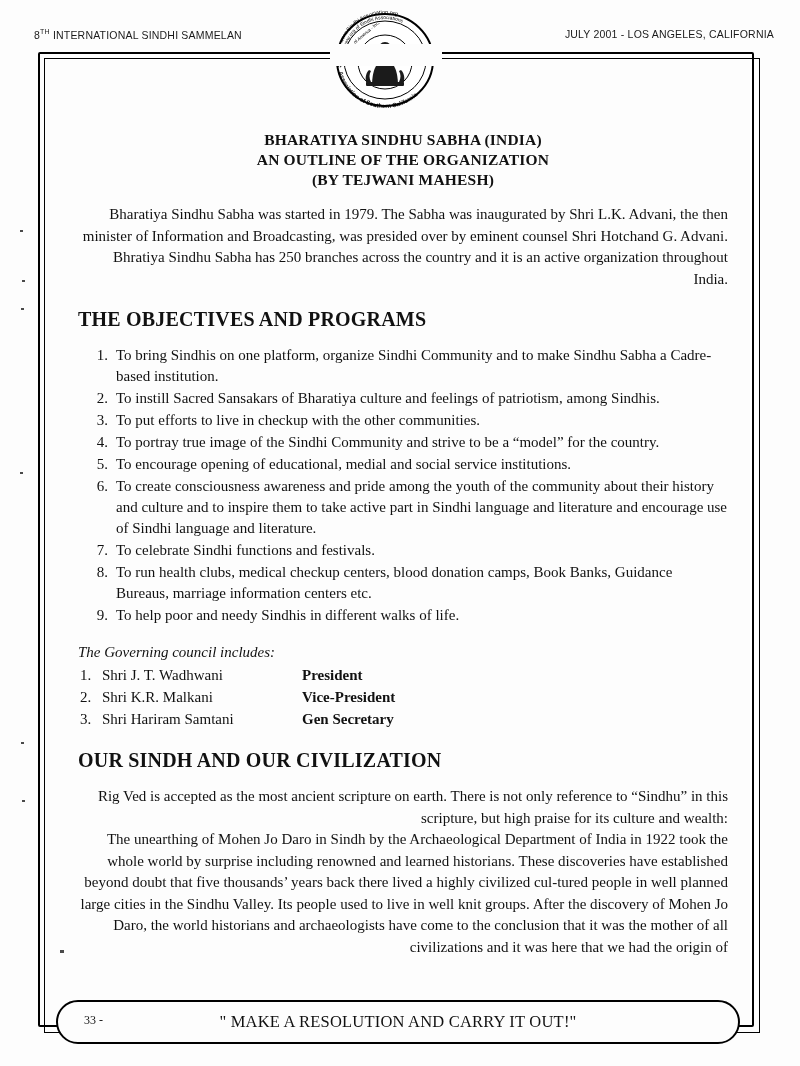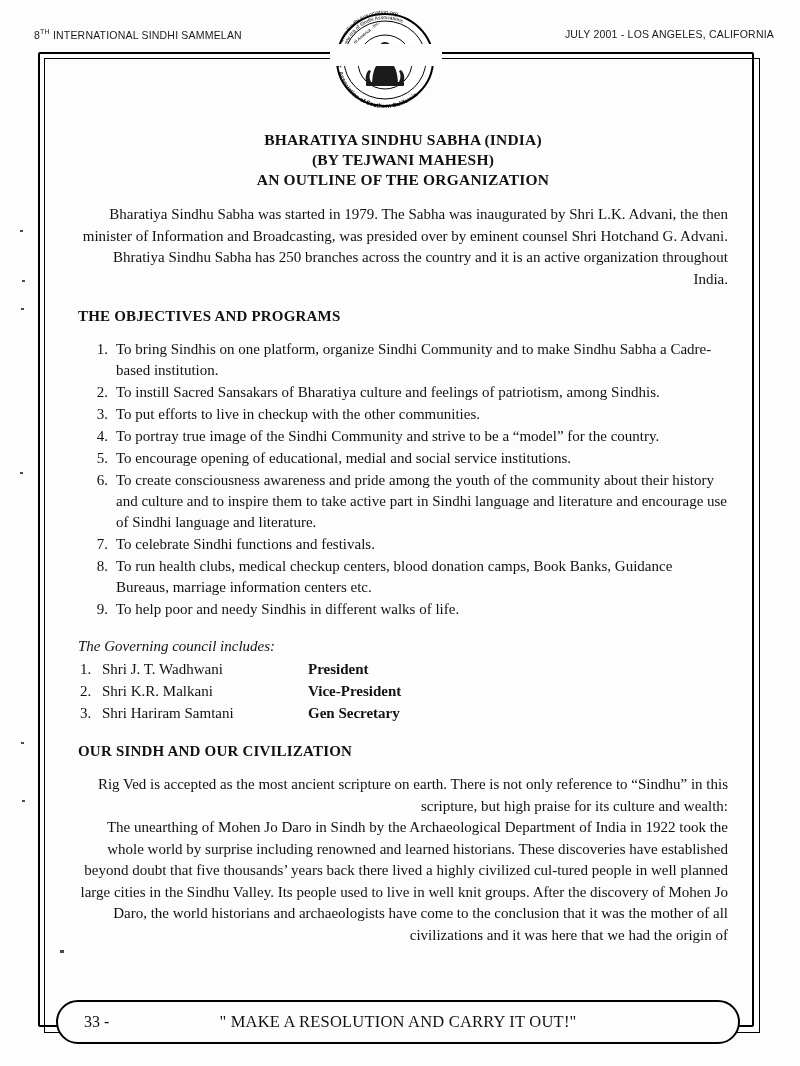--- a/index.html
+++ b/index.html
@@ -114,21 +114,21 @@
 
   p.body {
     font-size: 15px;
     line-height: 21.5px;
     margin: 11px 0 16px 0;
     text-align: right;
   }
 
   h2.section {
     font-weight: bold;
-    font-size: 15px;
+    font-size: 20px;
     letter-spacing: 0.2px;
     margin: 18px 0 14px 0;
   }
 
   ol.objectives {
     margin: 0 0 0 0;
     padding: 0;
     list-style: none;
     font-size: 15px;
     line-height: 21px;
@@ -156,21 +156,21 @@
     border-collapse: collapse;
     font-size: 15px;
     line-height: 21px;
     margin-left: 2px;
   }
   table.council td {
     padding: 0 0 1px 0;
     vertical-align: top;
   }
   table.council td.num { width: 22px; }
-  table.council td.name { width: 190px; padding-right: 16px;}
+  table.council td.name { width: 190px; padding-right: 10px;}
   table.council td.role { width: 200px; font-weight: bold; }
 
   p.para {
     font-size: 15px;
     line-height: 21.5px;
     margin: 0;
     text-align: right;
   }
   .para-block { margin-top: 2px; }
 
@@ -184,21 +184,21 @@
     border: 2px solid #000;
     border-radius: 22px;
     box-sizing: border-box;
     background: #fdfdfd;
     z-index: 6;
   }
   .footer .pageno {
     position: absolute;
     left: 26px;
     top: 11px;
-    font-size: 16px;
+    font-size: 12px;
   }
   .footer .motto {
     position: absolute;
     left: 0;
     right: 0;
     top: 10px;
     text-align: center;
     font-size: 16.5px;
     letter-spacing: 0.2px;
   }
@@ -273,22 +273,22 @@
   <div class="speck" style="left:21px;top:308px;width:3px;height:2px;"></div>
   <div class="speck" style="left:20px;top:472px;width:3px;height:2px;"></div>
   <div class="speck" style="left:21px;top:742px;width:3px;height:2px;"></div>
   <div class="speck" style="left:22px;top:800px;width:3px;height:2px;"></div>
   <div class="speck" style="left:60px;top:950px;width:4px;height:3px;"></div>
 
   <div class="content">
 
     <div class="doc-title">
       <div>BHARATIYA SINDHU SABHA (INDIA)</div>
+      <div>AN OUTLINE OF THE ORGANIZATION</div>
       <div>(BY TEJWANI MAHESH)</div>
-      <div>AN OUTLINE OF THE ORGANIZATION</div>
     </div>
 
     <p class="body">Bharatiya Sindhu Sabha was started in 1979.  The Sabha was inaugurated by Shri L.K. Advani, the then minister of Information and Broadcasting, was presided over by eminent counsel Shri Hotchand G. Advani.  Bhratiya Sindhu Sabha has 250 branches across the country and it is an active organization throughout India.</p>
 
     <h2 class="section">THE OBJECTIVES AND PROGRAMS</h2>
 
     <ol class="objectives">
       <li><span class="num">1.</span><span>To bring Sindhis on one platform, organize Sindhi Community and to make Sindhu Sabha a Cadre-based institution.</span></li>
       <li><span class="num">2.</span><span>To instill Sacred Sansakars of Bharatiya culture and feelings of patriotism, among Sindhis.</span></li>
       <li><span class="num">3.</span><span>To put efforts to live in checkup with the other communities.</span></li>

